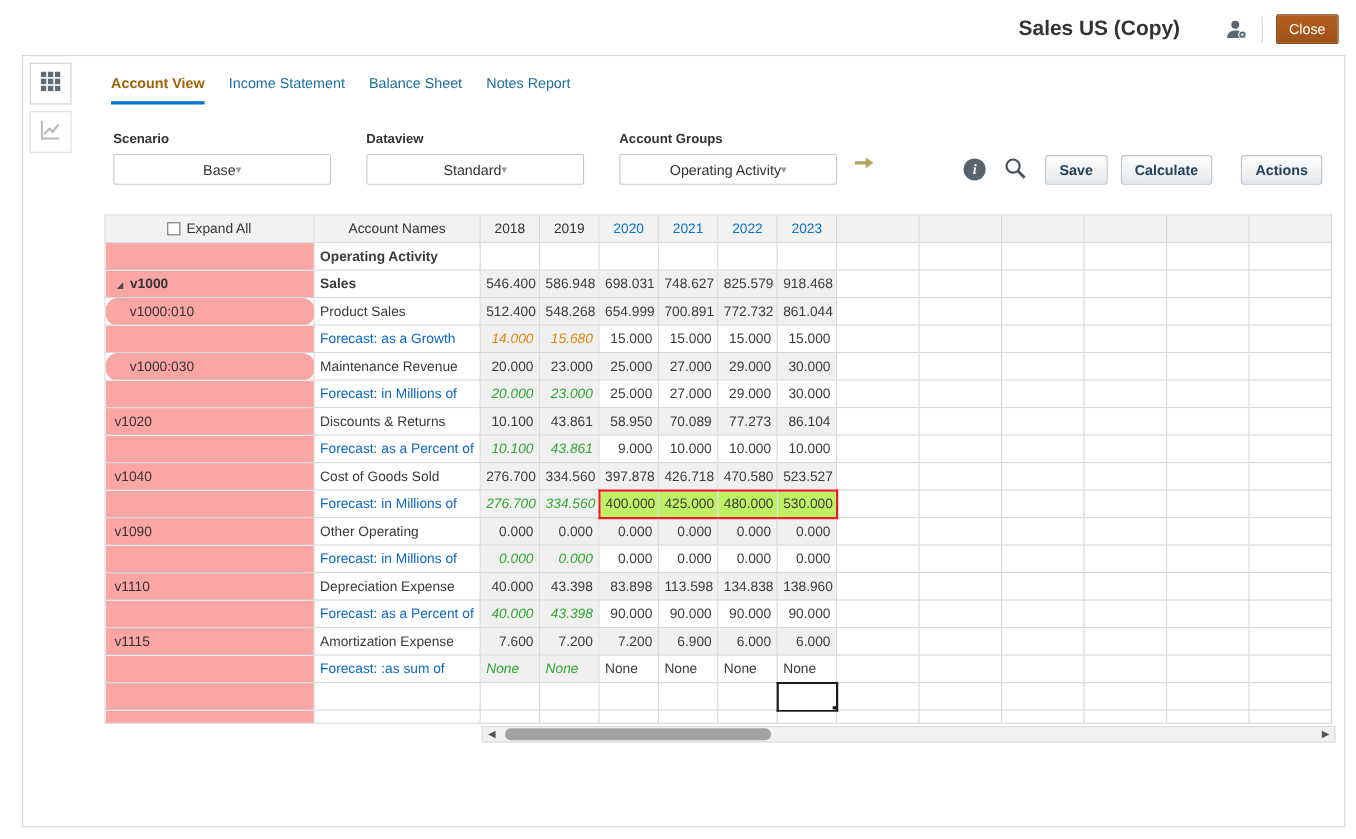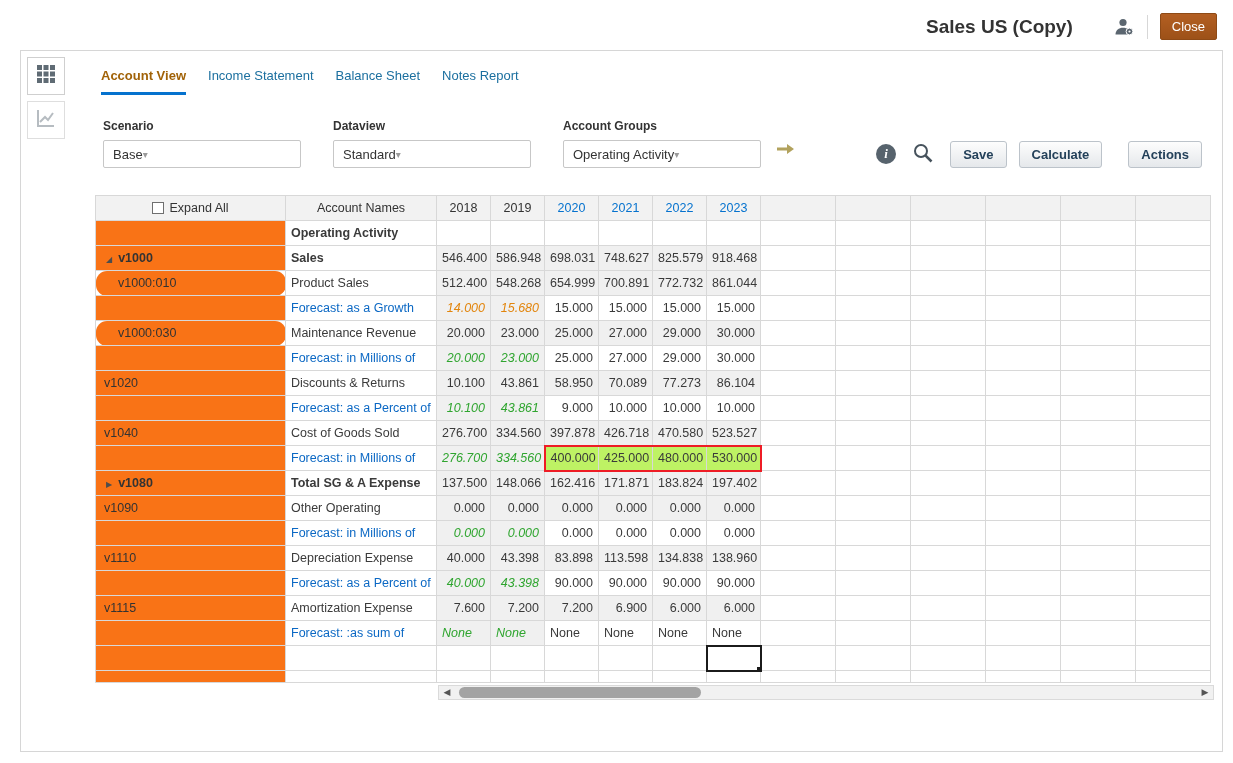--- a/index.html
+++ b/index.html
@@ -22,37 +22,37 @@
 
   
   .tabs { display: flex; gap: 22px; padding: 17px 0 0 10px; }
   .tab { font-size: 13px; color: #1b6f9f; padding-bottom: 9px; border-bottom: 3px solid transparent; cursor: pointer; }
   .tab.active { color: #a16207; font-weight: bold; border-bottom-color: #0572ce; }
 
   
   .controls { display: flex; align-items: flex-end; margin: 24px 20px 0 12px; }
   .filter { margin-right: 32px; }
   .filter-label { font-size: 12px; font-weight: bold; color: #333; margin-bottom: 7px; }
-  .select { width: 198px; height: 28px; border: 1px solid #c7c7c7; border-radius: 2px; background: #fff; display: flex; align-items: center; justify-content: flex-start; padding: 0 9px; font-size: 13px; color: #333; cursor: pointer; }
+  .select { width: 198px; height: 28px; border: 1px solid #c7c7c7; border-radius: 2px; background: #fff; display: flex; align-items: center; justify-content: center; padding: 0 9px; font-size: 13px; color: #333; cursor: pointer; }
   .select .chev { color: #9a9a9a; font-size: 10px; }
   .go-arrow { margin: 0 0 7px 8px; cursor: pointer; }
   .spacer { flex: 1; }
   .icon-btn { margin: 0 16px 4px 0; cursor: pointer; display: flex; align-items: center; }
   .info-badge { width: 20px; height: 20px; border-radius: 50%; background: #57636d; color: #fff; display: flex; align-items: center; justify-content: center; font: italic bold 13px "Liberation Serif", serif; }
   .btn { background: linear-gradient(#fdfdfd, #e5e8eb); border: 1px solid #bcc3ca; border-radius: 3px; padding: 5px 12px; font-size: 13px; color: #24415a; font-weight: bold; cursor: pointer; font-family: inherit; margin-right: 12px; }
   .btn.actions { margin: 0 0 0 26px; }
 
   
   .grid-area { margin: 27px 0 0 4px; }
   table { border-collapse: collapse; table-layout: fixed; width: 1115px; font-size: 12.5px; color: #3a3a3a; border: 1px solid #9e9e9e; }
   th, td { border: 1px solid #d8d8d8; height: 25px; padding: 0 5px; overflow: hidden; white-space: nowrap; }
   thead th { background: #f2f2f2; font-weight: normal; text-align: center; color: #333; }
   thead th.year-link { color: #0572ce; cursor: pointer; }
   .cb { display: inline-block; width: 12px; height: 12px; border: 1px solid #6f6f6f; background: #fff; vertical-align: -2px; margin-right: 5px; }
-  td.c-id { background: #f97316; padding-left: 8px; }
+  td.c-id { background: #fca5a5; padding-left: 8px; }
   td.c-id.ind1 { padding-left: 22px; border-radius: 11px; }
   td.c-id.has-marker { padding-left: 10px; }
   td.c-id .rid { color: #333; }
   td.c-id .rid.b { font-weight: bold; }
   .marker { display: inline-block; font-size: 8px; color: #4d4d4d; margin-right: 6px; cursor: pointer; }
   td.c-name { background: #fff; }
   td.c-name.b { font-weight: bold; }
   td.c-name.forecast { color: #0b68c4; cursor: pointer; }
   td.num { text-align: right; background: #f0f0f0; }
   td.num.white { background: #fff; }
@@ -362,36 +362,20 @@
               <td class="num white hl">480.000</td>
               <td class="num white hl hl-last">530.000</td>
               <td class="fill"></td>
               <td class="fill"></td>
               <td class="fill"></td>
               <td class="fill"></td>
               <td class="fill"></td>
               <td class="fill"></td>
             </tr>
             <tr>
-              <td class="c-id has-marker"><span class="marker">▶</span><span class="rid b">v1080</span></td>
-              <td class="c-name b">Total SG &amp; A Expense</td>
-              <td class="num">137.500</td>
-              <td class="num">148.066</td>
-              <td class="num">162.416</td>
-              <td class="num">171.871</td>
-              <td class="num">183.824</td>
-              <td class="num">197.402</td>
-              <td class="fill"></td>
-              <td class="fill"></td>
-              <td class="fill"></td>
-              <td class="fill"></td>
-              <td class="fill"></td>
-              <td class="fill"></td>
-            </tr>
-            <tr>
               <td class="c-id"><span class="rid">v1090</span></td>
               <td class="c-name">Other Operating</td>
               <td class="num">0.000</td>
               <td class="num">0.000</td>
               <td class="num">0.000</td>
               <td class="num">0.000</td>
               <td class="num">0.000</td>
               <td class="num">0.000</td>
               <td class="fill"></td>
               <td class="fill"></td>

